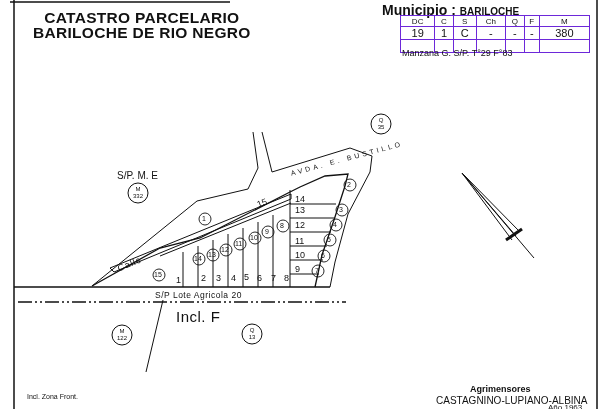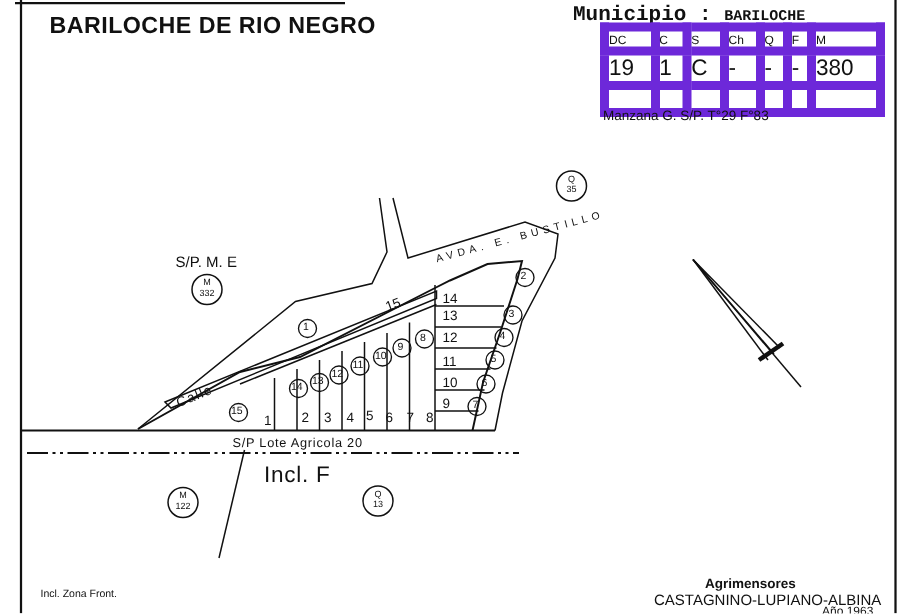--- a/index.html
+++ b/index.html
@@ -1,36 +1,37 @@
 <!DOCTYPE html>
 <html><head>
   <meta charset="utf-8">
   <style>
     html, body { margin:0; padding:0; background:#fff; }
     body { width:600px; height:409px; position:relative; overflow:hidden; font-family:"Liberation Sans", sans-serif; color:#111; }
     .abs { position:absolute; }
     .title { left:33px; top:10px; font-weight:bold; font-size:15.5px; line-height:15px; letter-spacing:0.3px; text-align:center; }
-    .muni { left:382px; top:2px; font-size:14px; font-weight:bold;font-family:Liberation Mono, monospace; }
+    .muni { left:382px; top:2px; font-size:14px; font-weight:bold; }
     .muni small { font-size:10px; }
     table.nom { position:absolute; left:400px; top:15px; border-collapse:collapse; width:190px; }
-    table.nom td { border:6px solid #6d28d9; font-size:8px; height:10px; padding:0; }
-    table.nom tr.vals td { font-size:15px; height:11px; }
+    table.nom td { border:1px solid #6d28d9; font-size:8px; text-align:center; height:10px; padding:0; }
+    table.nom tr.vals td { font-size:11px; height:11px; }
     table.nom tr.empty td { height:12px; }
-    .manzana { left:402px; top:72px; font-size:9px; }
+    .manzana { left:402px; top:48px; font-size:9px; }
     .footer1 { left:470px; top:384px; font-size:9px;font-weight:bold; }
     .footer2 { left:436px; top:395px; font-size:10px; }
     .footer3 { left:548px; top:403px; font-size:8px; }
     .inclzona { left:27px; top:393px; font-size:7px; }
     svg { position:absolute; left:0; top:0; }
     .lbl { font-size:8px; }
   </style>
 </head>
 <body>
 
 <div class="abs title">
+  <div>CATASTRO PARCELARIO</div>
   <div>BARILOCHE DE RIO NEGRO</div>
 </div>
 
 <div class="abs muni">
   <span>Municipio :</span>
   <small>BARILOCHE</small>
 </div>
 
 <table class="nom">
   <tbody>

